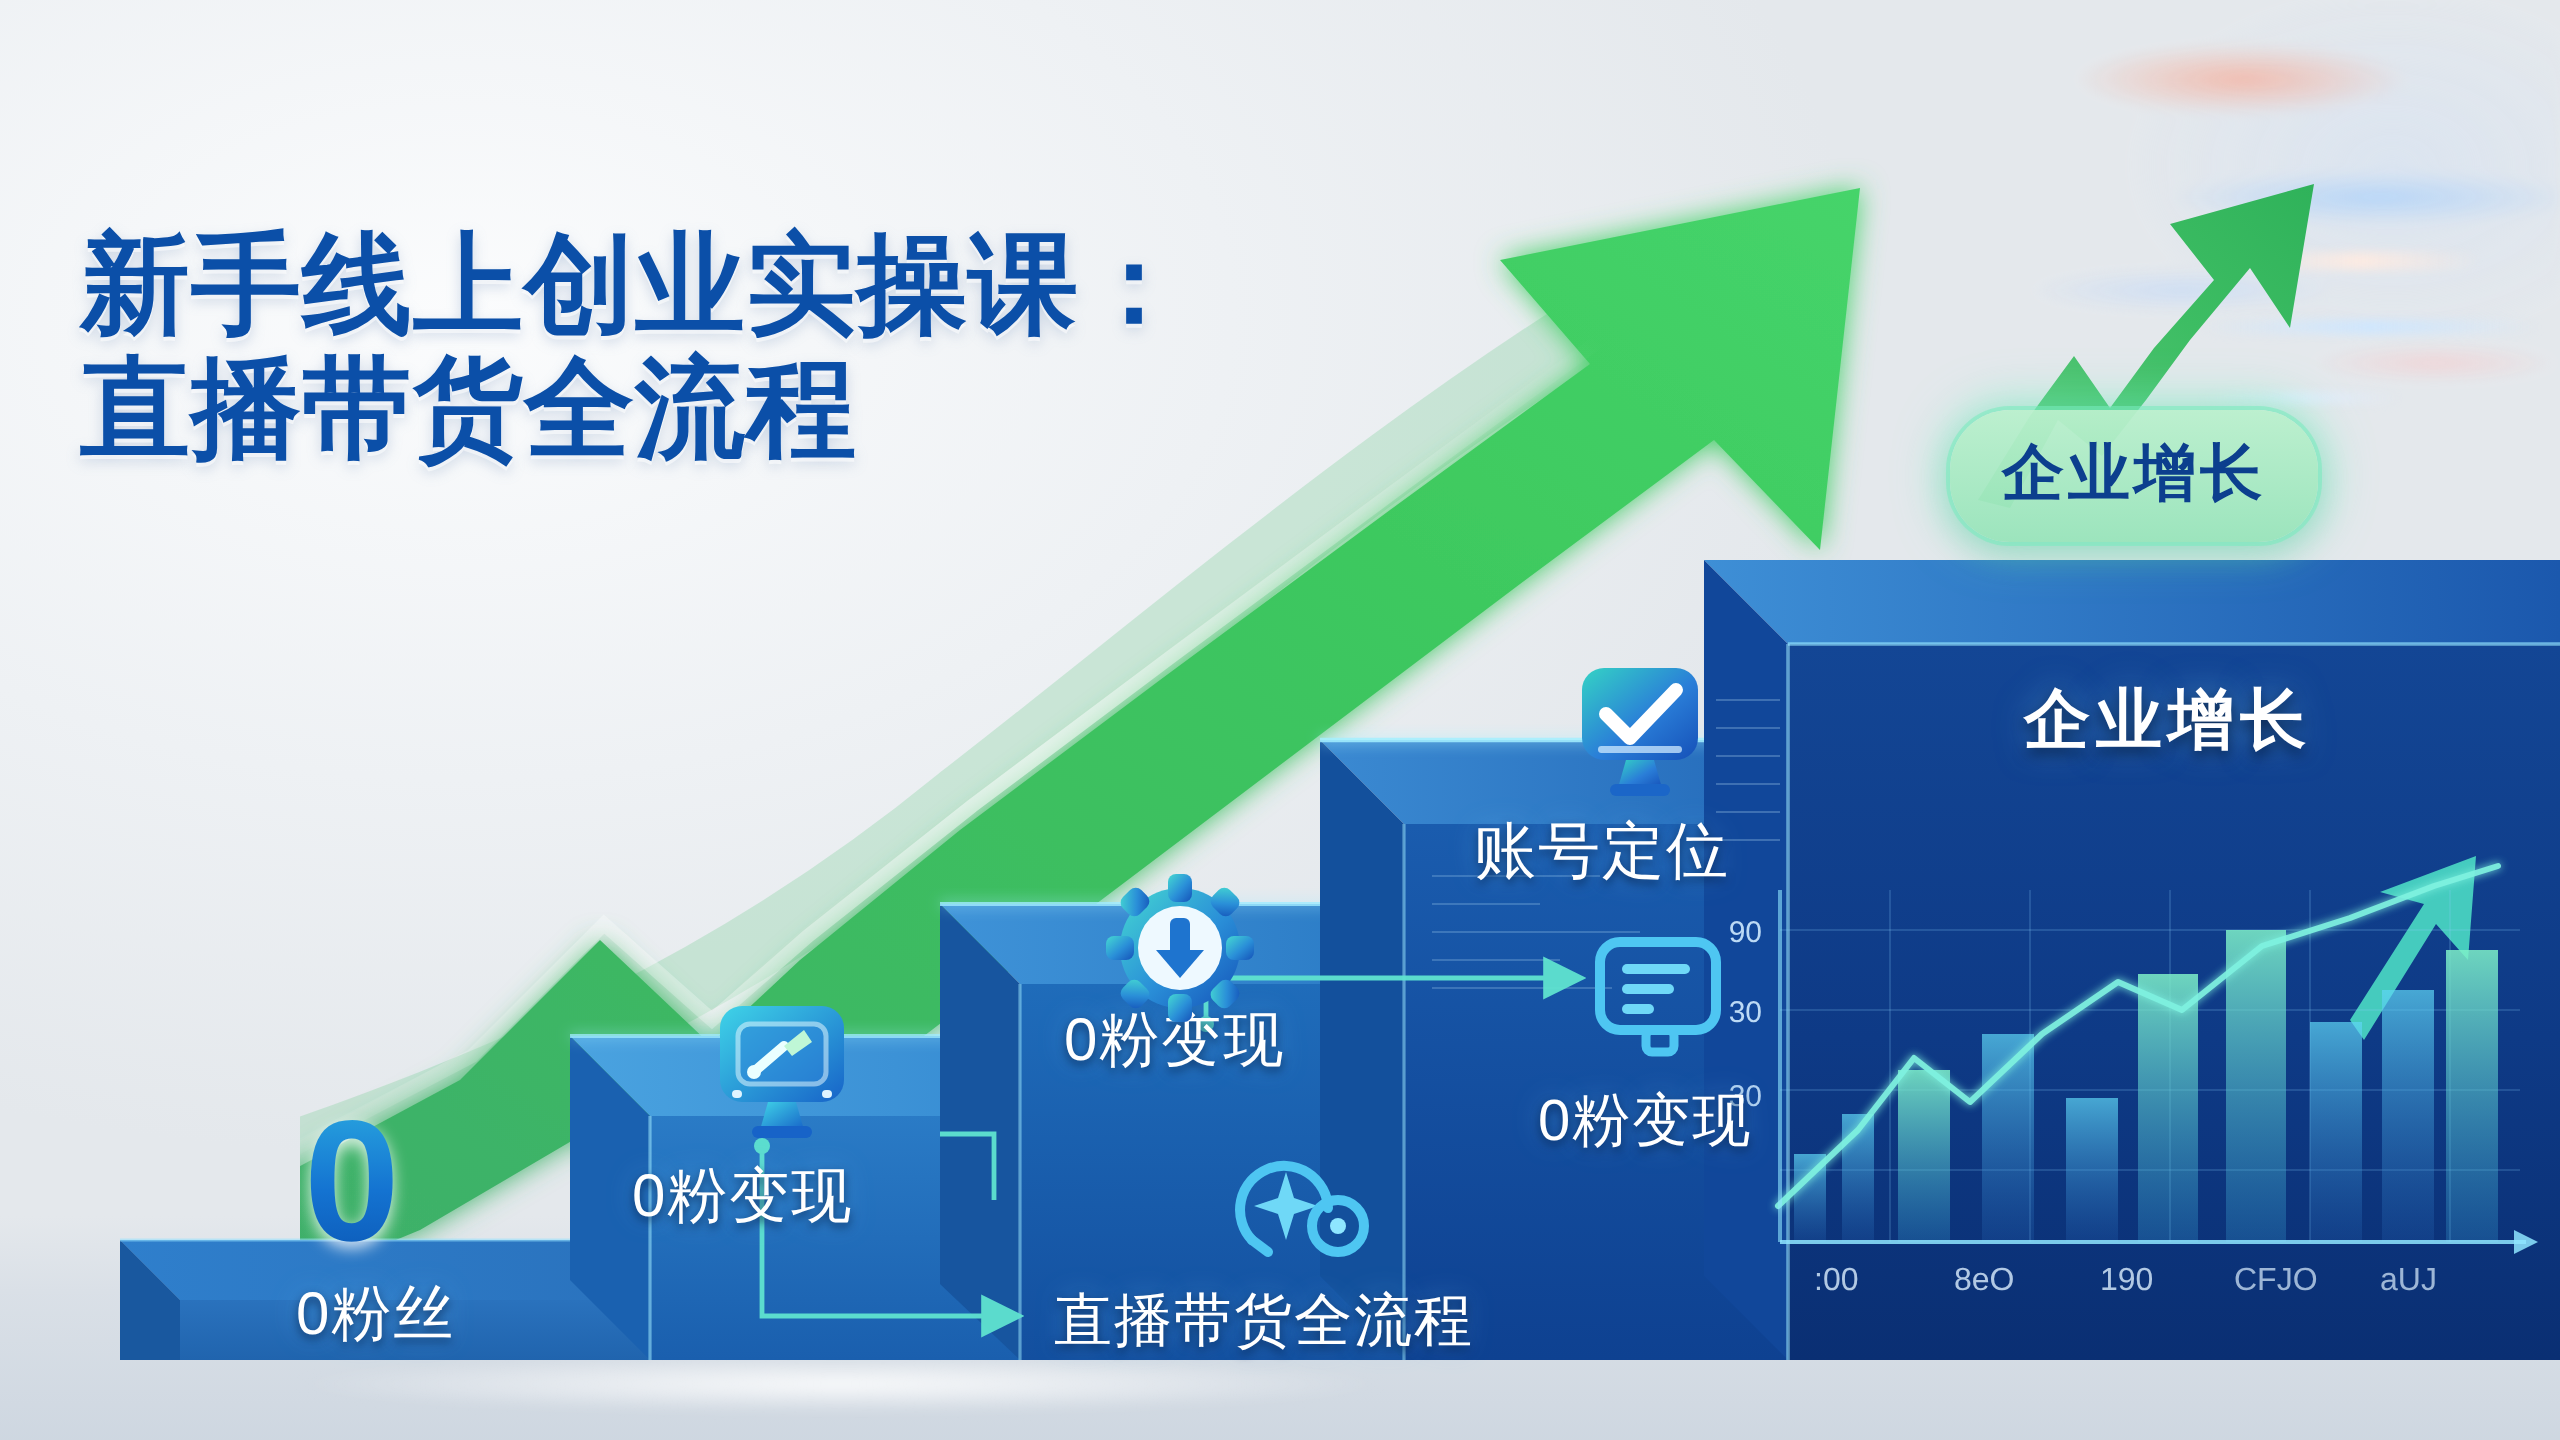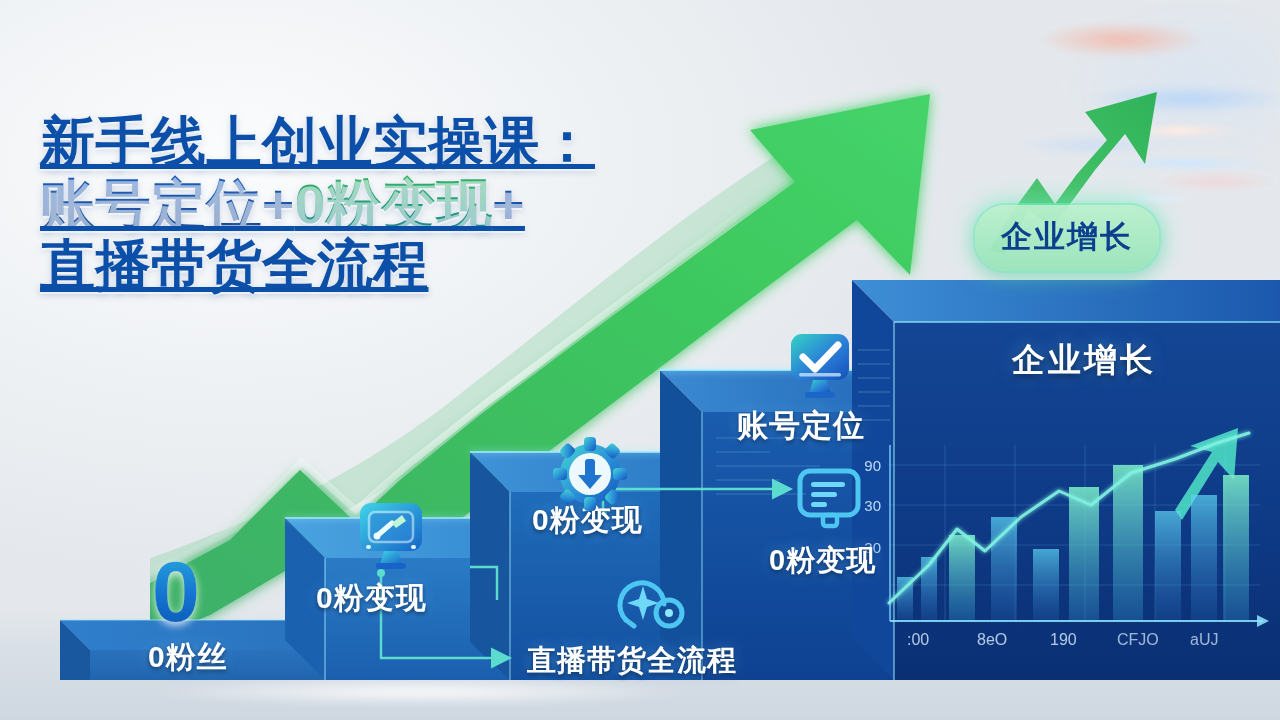--- a/index.html
+++ b/index.html
@@ -28,40 +28,40 @@
   .bg-floor{position:absolute;left:0;bottom:0;width:1280px;height:112px;
     background:linear-gradient(180deg,rgba(222,228,234,.0) 0%,rgba(214,221,229,.75) 35%,rgba(205,214,224,.95) 100%);}
   .floor-sheen{position:absolute;left:40px;bottom:8px;width:760px;height:40px;
     background:radial-gradient(ellipse 380px 20px at 50% 50%, rgba(255,255,255,.85), rgba(255,255,255,0) 72%);
     filter:blur(3px);}
 
   
   .title{position:absolute;left:40px;top:112px;width:700px;z-index:40;
     font-weight:700;font-size:55px;line-height:1.12;letter-spacing:.5px;
     color:#0b4fa8;white-space:nowrap;
-    text-shadow:0 2px 0 rgba(255,255,255,.55), 0 3px 7px rgba(120,150,190,.35);text-decoration:underline;}
+    text-shadow:0 2px 0 rgba(255,255,255,.55), 0 3px 7px rgba(120,150,190,.35);}
   .t-line{display:block;}
   .grad-green{
     background:linear-gradient(180deg,#2fb85f 0%,#17a06f 48%,#0f7f8f 100%);
     -webkit-background-clip:text;background-clip:text;color:transparent;
     -webkit-text-fill-color:transparent;}
   .grad-blue{
     background:linear-gradient(180deg,#1659bb 0%,#0c3f8e 100%);
     -webkit-background-clip:text;background-clip:text;color:transparent;
     -webkit-text-fill-color:transparent;}
 
   
   .big-arrow{position:absolute;left:150px;top:70px;width:900px;height:560px;z-index:12;pointer-events:none;}
   .small-arrow{position:absolute;right:105px;top:82px;width:190px;height:175px;z-index:13;pointer-events:none;}
 
   
   .stairs{position:absolute;left:0;top:180px;width:1280px;height:540px;z-index:20;}
 
   
-  .step-label{position:absolute;z-index:34;color:#fff;font-weight:700;
+  .step-label{position:absolute;z-index:34;color:#fff;font-weight:400;
     white-space:nowrap;letter-spacing:1px;
     text-shadow:0 2px 5px rgba(4,30,70,.75), 0 0 14px rgba(110,200,255,.45);}
 
   .zero-num{position:absolute;left:152px;top:548px;z-index:34;
     font-size:86px;font-weight:700;line-height:1;
     background:linear-gradient(180deg,#2aa9e0 0%,#1473d1 55%,#0b57b5 100%);
     -webkit-background-clip:text;background-clip:text;color:transparent;
     -webkit-text-fill-color:transparent;
     filter:drop-shadow(0 3px 4px rgba(255,255,255,.85));}
 
@@ -94,21 +94,20 @@
 
   <div class="bg-tech"></div>
   <div class="bg-streak" style="right:40px;top:126px;width:120px;height:9px;background:linear-gradient(90deg,rgba(255,255,255,0),rgba(255,235,225,.9),rgba(255,255,255,0));"></div>
   <div class="bg-streak" style="right:10px;top:160px;width:170px;height:7px;background:linear-gradient(90deg,rgba(255,255,255,0),rgba(205,230,255,.95),rgba(255,255,255,0));"></div>
   <div class="bg-streak" style="right:80px;top:196px;width:100px;height:6px;background:linear-gradient(90deg,rgba(255,255,255,0),rgba(225,238,255,.9),rgba(255,255,255,0));"></div>
   <div class="bg-floor"></div>
   <div class="floor-sheen"></div>
 
   <div class="title">
     <span class="t-line">新手线上创业实操课：</span>
-    <span class="t-line"><span class="grad-blue">账号定位+</span><span class="grad-green">0粉变现</span><span class="grad-blue">+</span></span>
     <span class="t-line">直播带货全流程</span>
   </div>
 
   <svg class="big-arrow" viewBox="0 0 900 560">
     <defs>
       <linearGradient id="gA" x1="0" y1="1" x2="1" y2="0">
         <stop offset="0%" stop-color="#3fae6b"></stop>
         <stop offset="35%" stop-color="#3cba62"></stop>
         <stop offset="70%" stop-color="#3ec95f"></stop>
         <stop offset="100%" stop-color="#45d46a"></stop>

